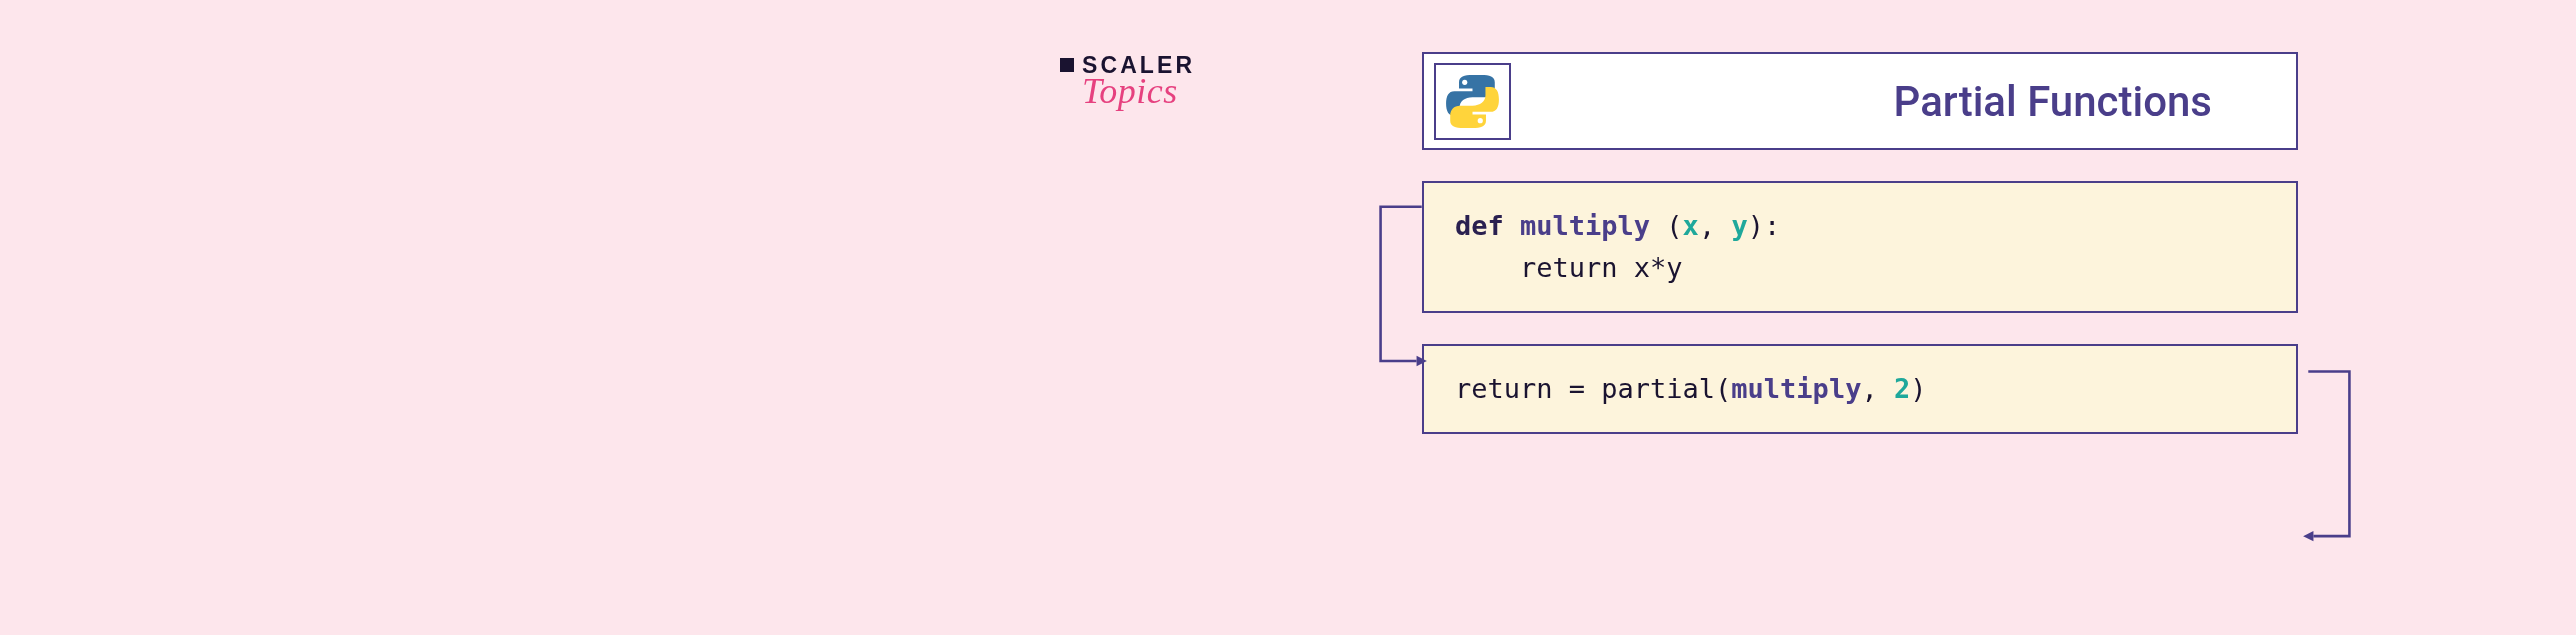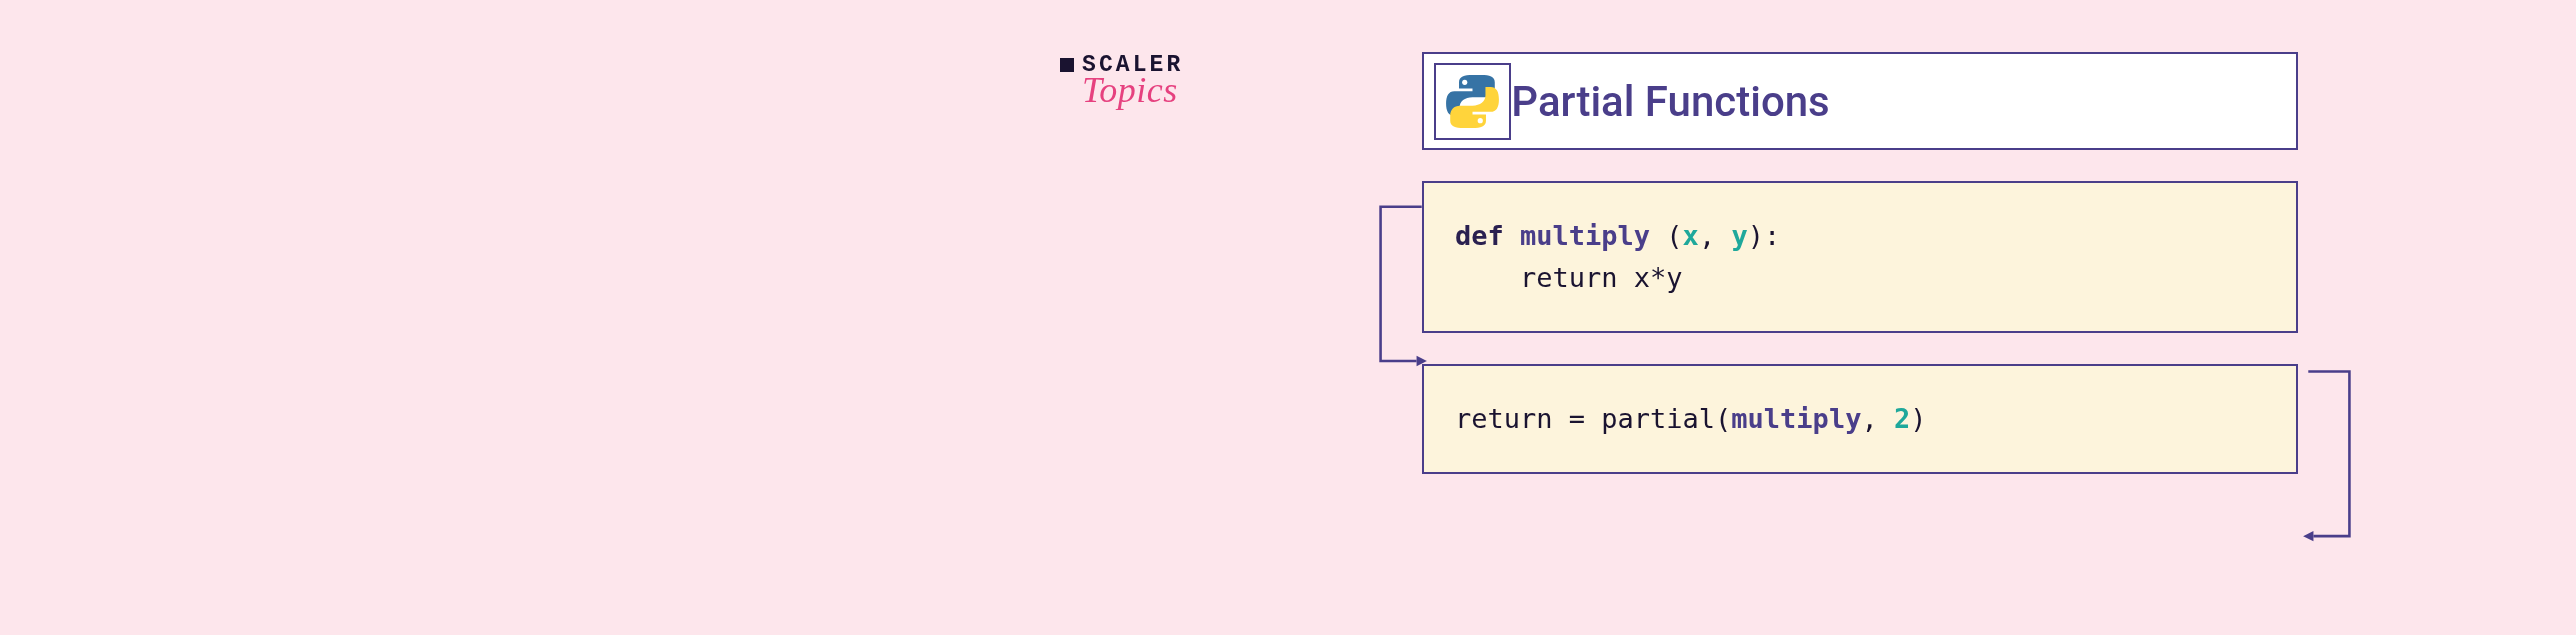--- a/index.html
+++ b/index.html
@@ -13,21 +13,21 @@
   .canvas {
     position: absolute;
     left: 0; top: 0; width: 3091px; height: 636px;
   }
   .logo {
     position: absolute;
     left: 1082px;
     top: 52px;
   }
   .logo .scaler {
-    font-family: Liberation Mono, monospace;
+    font-family: Liberation Sans, sans-serif;
     font-weight: 900;
     letter-spacing: 3.1px;
     font-size: 23px;
     color: #1a1330;
     position: relative;
   }
   .logo .scaler::before {
     content: "";
     position: absolute;
     left: -21.6px;
@@ -63,31 +63,31 @@
     height: 77px;
     border: 2.6px solid #4a3e8a;
     margin-left: 10.3px;
     display: flex;
     align-items: center;
     justify-content: center;
     background: #fff;
   }
   .title-text {
     flex: 1;
-    text-align: left;
+    text-align: right;
     font-size: 42px;
     color: #4a3e8a;
     font-weight: 500;
-    padding-right: 38px;
+    padding-right: 84px;
   }
   .code-box {
     width: 876px;
     border: 2.6px solid #4a3e8a;
     background: #fdf4dc;
-    padding: 32px 31px;
+    padding: 22px 31px;
     font-family: ui-monospace, "SF Mono", Menlo, Consolas, monospace;
     font-size: 27px;
     line-height: 1.55;
     color: #1a1330;
     margin-top: 31px;
     white-space: pre;
   }
   .kw-def { color: #2a2050; font-weight: 600; }
   .fn { color: #4a3e8a; font-weight: 700; }
   .id-teal { color: #1fa89b; font-weight: 700; }

